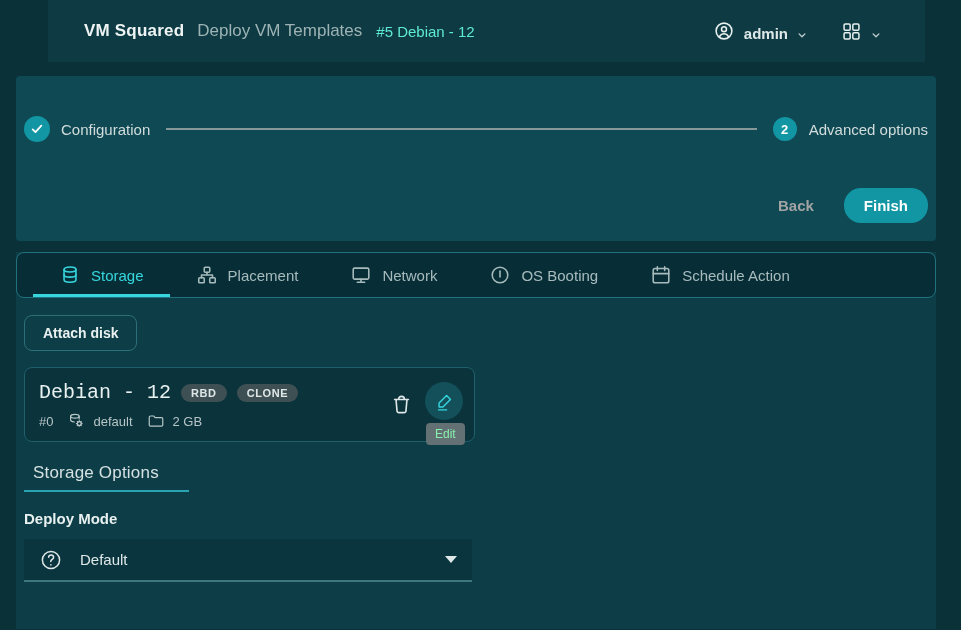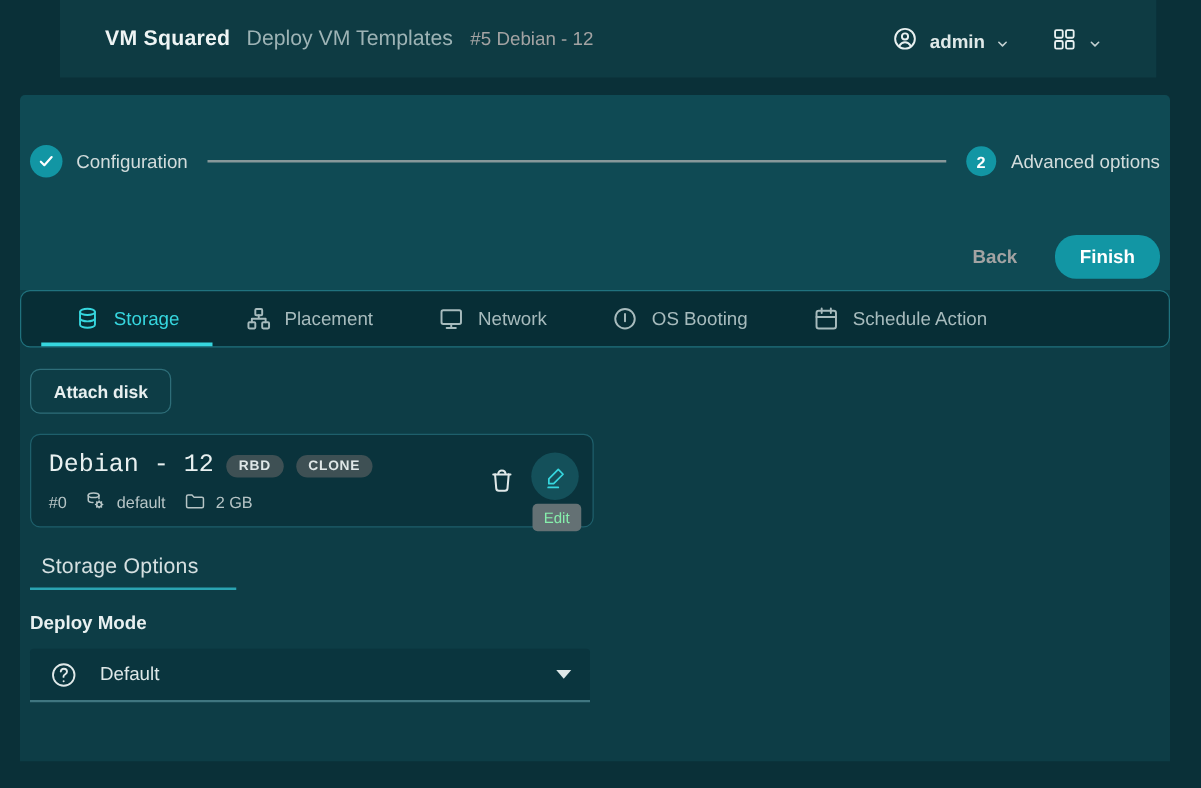--- a/index.html
+++ b/index.html
@@ -40,21 +40,21 @@
   
   .topbar{
     position:absolute;left:0;top:0;width:877px;height:62px;
     background:var(--topbar);
     display:flex;align-items:center;
     padding:0 42px 0 36px;
     margin-left:48px;
   }
   .brand{font-size:17px;font-weight:bold;color:#eef4f4;letter-spacing:.2px;}
   .page-title{font-size:17px;color:var(--dim);margin-left:13px;}
-  .context{font-size:15px;color:#a3a3a3;margin-left:14px;}
+  .context{font-size:15px;color:#5eead4;margin-left:14px;}
   .topbar-right{margin-left:auto;display:flex;align-items:center;}
   .user-menu,.apps-menu{display:flex;align-items:flex-end;cursor:pointer;}
   .user-menu .name{font-size:15px;font-weight:bold;color:#dfe8e8;margin:0 7px 0 9px;}
   .chev{color:#c3d0d1;}
   .apps-menu{margin-left:32px;}
   .apps-menu .chev{margin-left:7px;}
 
   
   .panel{
     position:absolute;left:16px;top:76px;width:920px;height:165px;
@@ -83,21 +83,21 @@
     background:none;border:none;color:#a3a3a3;font-weight:bold;
     font-size:15px;font-family:inherit;padding:8px 14px;cursor:pointer;
   }
   .btn-filled{
     background:var(--accent);border:none;color:#fff;font-weight:bold;
     font-size:15px;font-family:inherit;padding:9px 20px;border-radius:17px;cursor:pointer;
   }
 
   
   .content{
-    position:absolute;left:16px;top:232px;width:920px;height:377px;
+    position:absolute;left:16px;top:252px;width:920px;height:377px;
     background:var(--content);
   }
   .tabbar{
     position:absolute;left:0;top:0;width:920px;height:46px;
     background:var(--tabbar);
     border:1px solid var(--tab-border);
     border-radius:8px;
     display:flex;align-items:stretch;
     padding-left:16px;
   }

